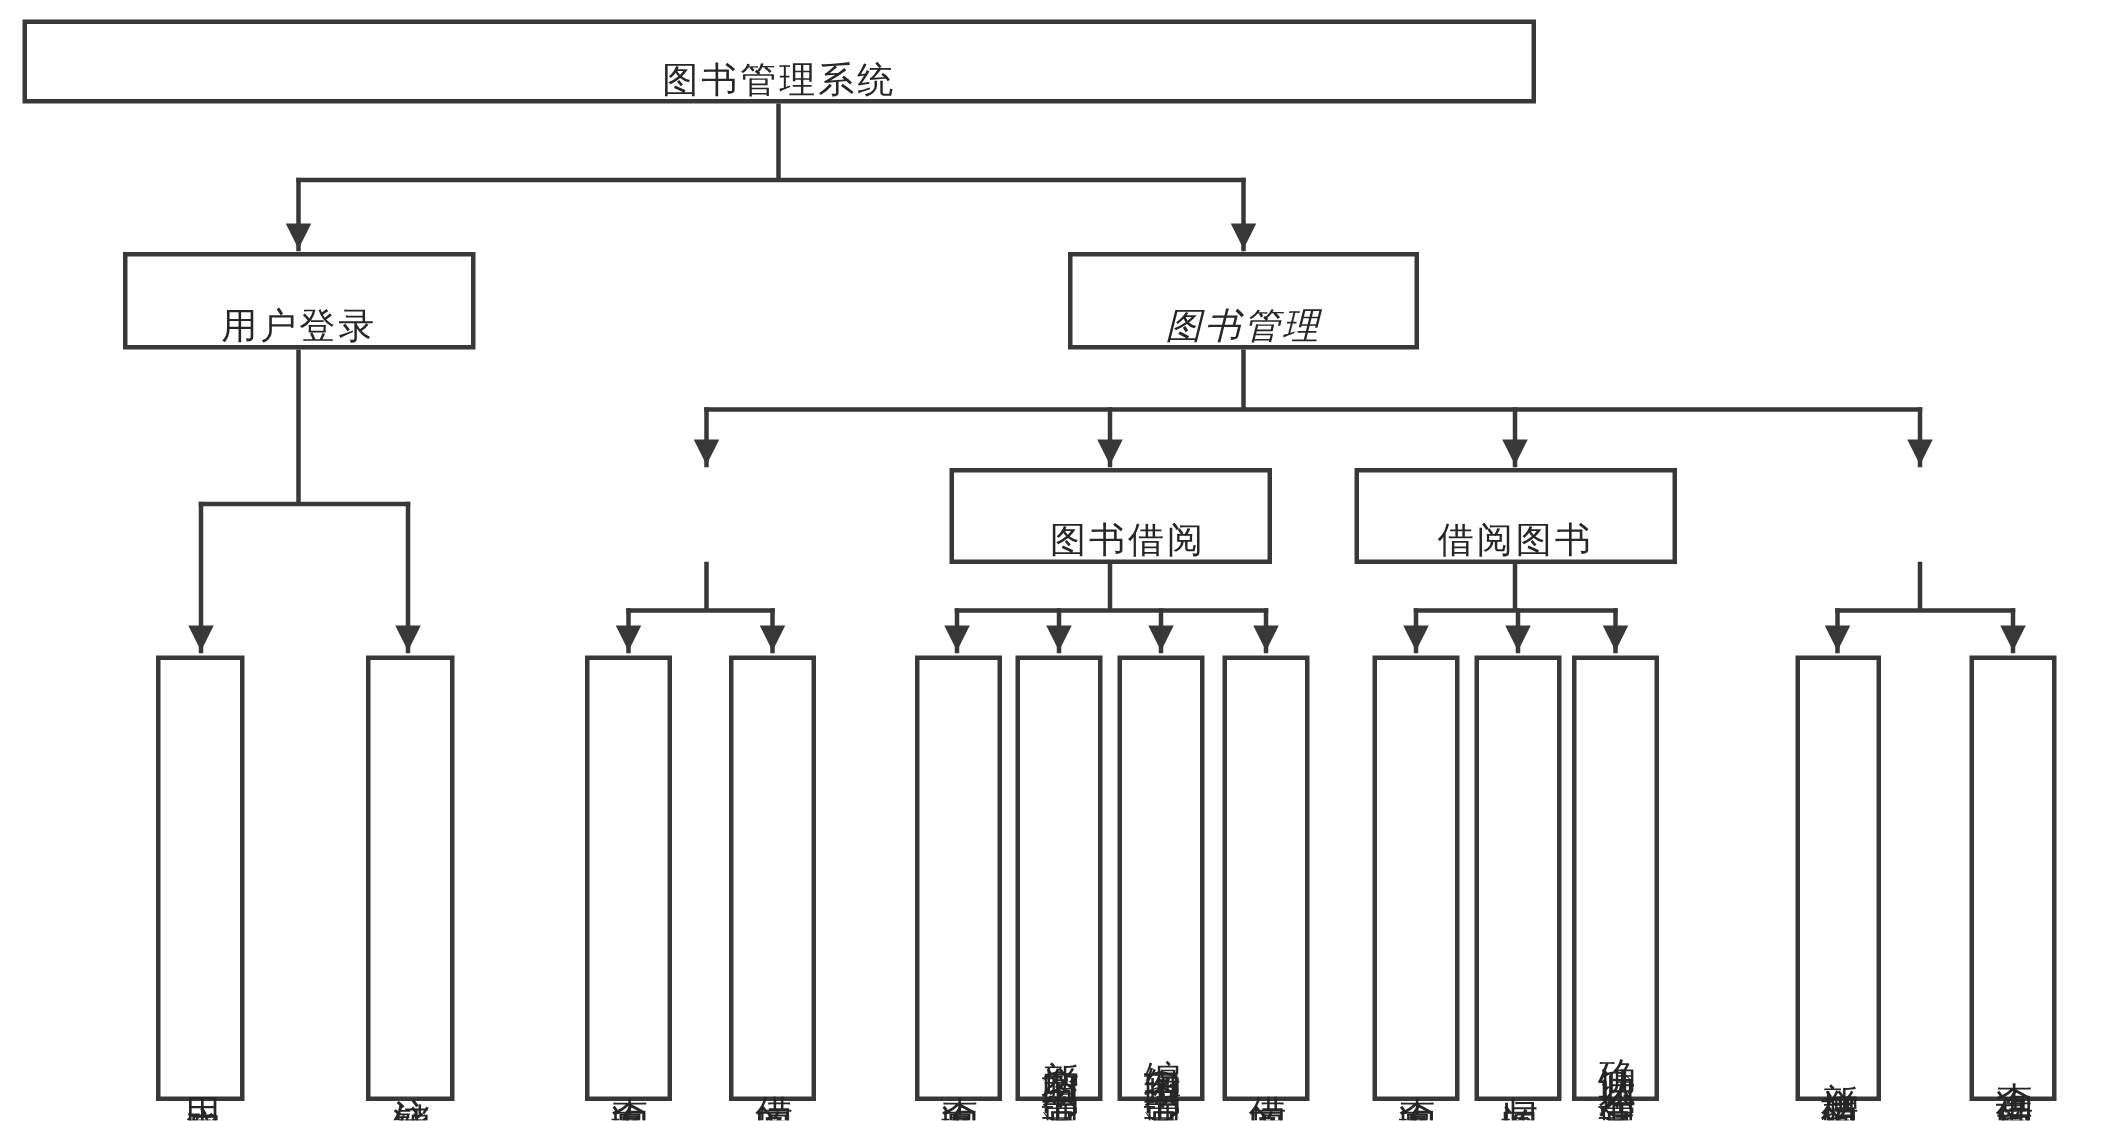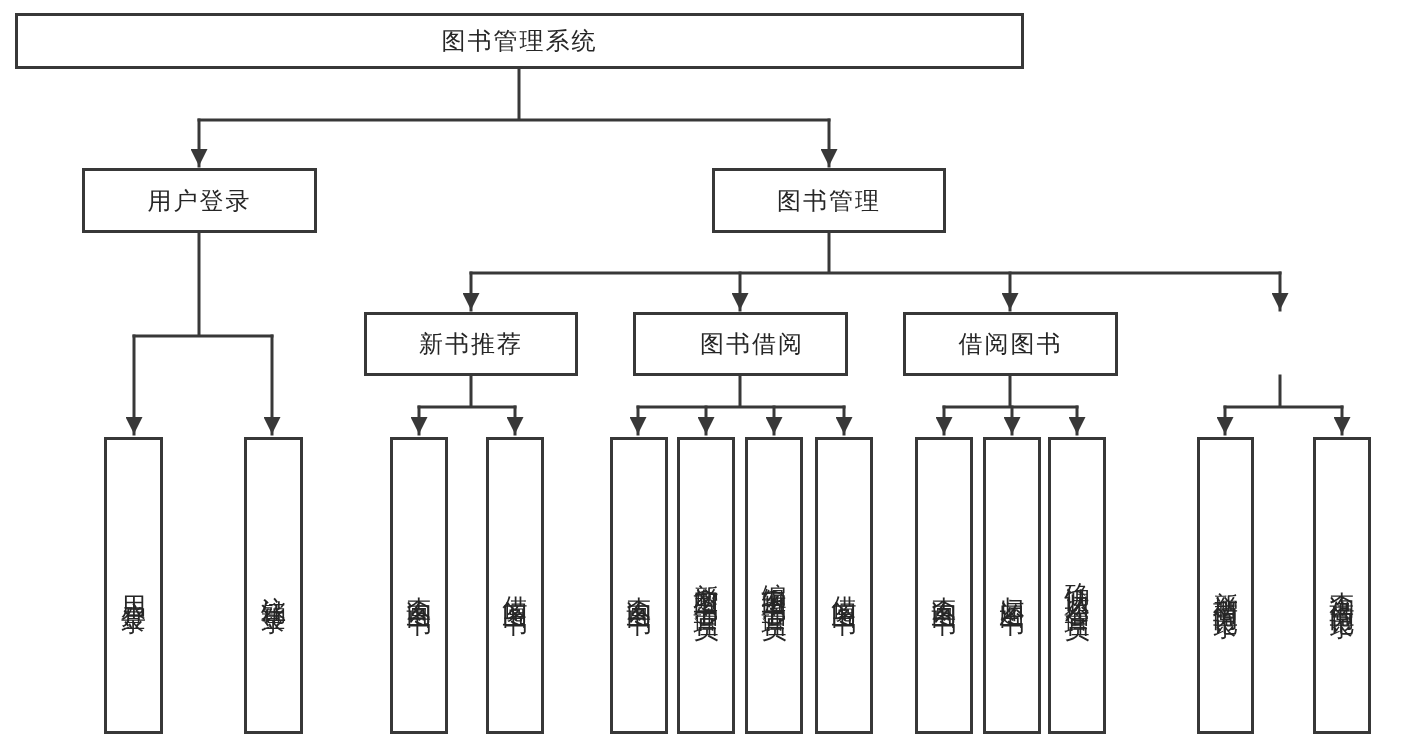--- a/index.html
+++ b/index.html
@@ -9,36 +9,36 @@
     background:#ffffff;
     font-family:"Liberation Sans","DejaVu Sans",sans-serif;
     overflow:hidden;
   }
   .stage svg{position:absolute;left:0;top:0;}
   .box{
     position:absolute;
     box-sizing:border-box;
     border:3px solid #383838;
     background:#ffffff;
-    display:flex;align-items:center;justify-content:center;
+    display:flex;align-items:flex-end;justify-content:center;
     color:#262626;
   }
   .hlabel{font-size:24px;letter-spacing:2px;line-height:1;white-space:nowrap;}
   .leaf .vlabel{
     writing-mode:vertical-rl;
     text-orientation:mixed;
     font-size:25px;
     letter-spacing:5px;
     line-height:1;
     color:#262626;
   }
   
   .root {left:15px;  top:13px;  width:1009px; height:56px;}
   .l2a  {left:82px;  top:168px; width:235px;  height:65px;}
-  .l2b  {left:712px; top:168px; width:234px;  height:65px;}
+  .l2b  {left:712px; top:168px; width:234px;  height:65px;font-style:italic;}
   .l3a  {left:364px; top:312px; width:214px;  height:64px;}
   .l3b  {left:633px; top:312px; width:215px;  height:64px;padding-left:23px;}
   .l3c  {left:903px; top:312px; width:215px;  height:64px;}
   .l3d  {left:1173px;top:312px; width:214px;  height:64px;}
   .leaf {top:437px;  height:297px;}
   .f1 {left:104px; width:59px;}
   .f2 {left:244px; width:59px;}
   .f3 {left:390px; width:58px;}
   .f4 {left:486px; width:58px;}
   .f5 {left:610px; width:58px;}
@@ -112,23 +112,20 @@
     <span class="hlabel">图书管理系统</span>
   </div>
 
   <div class="box l2a">
     <span class="hlabel">用户登录</span>
   </div>
   <div class="box l2b">
     <span class="hlabel">图书管理</span>
   </div>
 
-  <div class="box l3a">
-    <span class="hlabel">新书推荐</span>
-  </div>
   <div class="box l3b">
     <span class="hlabel">图书借阅</span>
   </div>
   <div class="box l3c">
     <span class="hlabel">借阅图书</span>
   </div>
 
   <div class="box leaf f1">
     <span class="vlabel">用户登录</span>
   </div>

